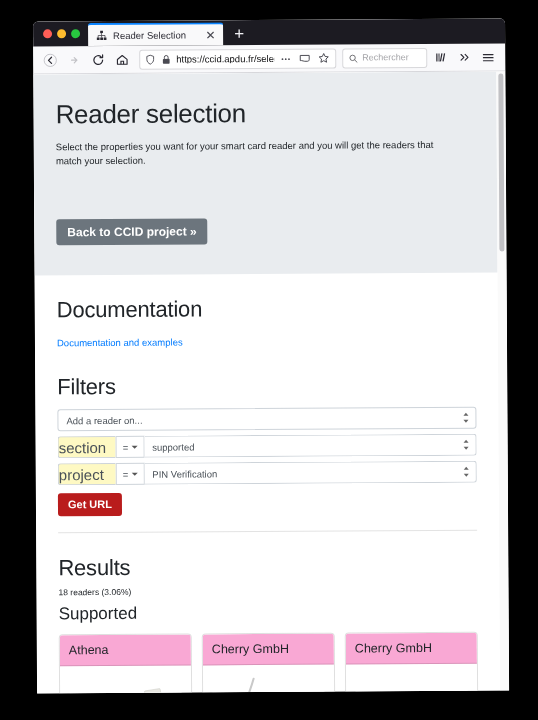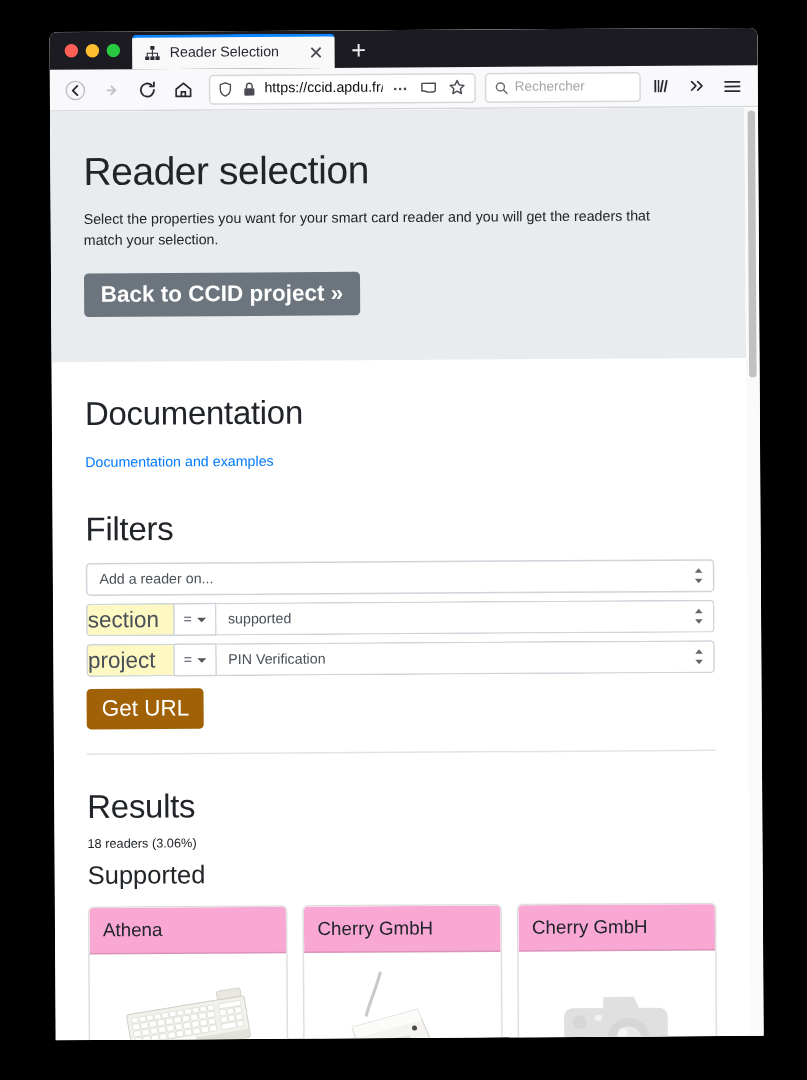--- a/index.html
+++ b/index.html
@@ -104,21 +104,21 @@
     white-space: nowrap; overflow: hidden;
     line-height: 1;
   }
   .url-act {
     width: 15px; height: 15px; flex: none;
     display: flex; align-items: center; justify-content: center;
     color: #4a4a52;
   }
 
   .searchbar {
-    width: 104px; height: 20px;
+    width: 85px; height: 20px;
     background: #fff;
     border: 1px solid #d8d8db;
     border-radius: 3px;
     display: flex; align-items: center; gap: 4px;
     padding: 0 5px;
     flex: none;
   }
   .search-ph { font-size: 9px; color: #a5a5a9; line-height: 1; }
 
   
@@ -149,25 +149,26 @@
     letter-spacing: -0.3px; line-height: 1.1;
     margin-bottom: 11px;
   }
   .hero p {
     font-size: 9.5px; color: #212529; line-height: 1.55;
     max-width: 400px; margin-bottom: 13px;
   }
   .btn-secondary {
     display: inline-block;
     background: #6c757d; color: #fff;
-    font-size: 15px; font-weight: bold;
+    font-size: 12px; font-weight: bold;
     padding: 7px 11px;
     border-radius: 3px;
     border: none;
     line-height: 1;
+    margin-top: 37px;
   }
 
   
   .content { padding: 0 22px; }
   h2.section {
     font-size: 22px; font-weight: 400; color: #212529;
     letter-spacing: -0.2px;
     margin-top: 22px; margin-bottom: 9px;
   }
   a.doclink {
@@ -220,22 +221,22 @@
   }
   .op-caret {
     width: 0; height: 0;
     border-left: 3px solid transparent;
     border-right: 3px solid transparent;
     border-top: 3.5px solid #555;
   }
   .filter-row .select.tail { border-radius: 0 3px 3px 0; border-left: none; }
   .btn-primary {
     display: inline-block;
-    background: #a16207; color: #fff;
-    font-size: 15px; font-weight: normal;
+    background: #b91c1c; color: #fff;
+    font-size: 11px; font-weight: bold;
     padding: 6px 10px;
     border-radius: 3px; border: none;
     line-height: 1;
     margin-top: 3px;
   }
 
   hr.divider { border: none; border-top: 1px solid #e3e3e3; margin: 16px 0 0 0; }
 
   .results-count { font-size: 8.5px; color: #212529; margin-top: -3px; margin-bottom: 2px; }
   h3.supported {

